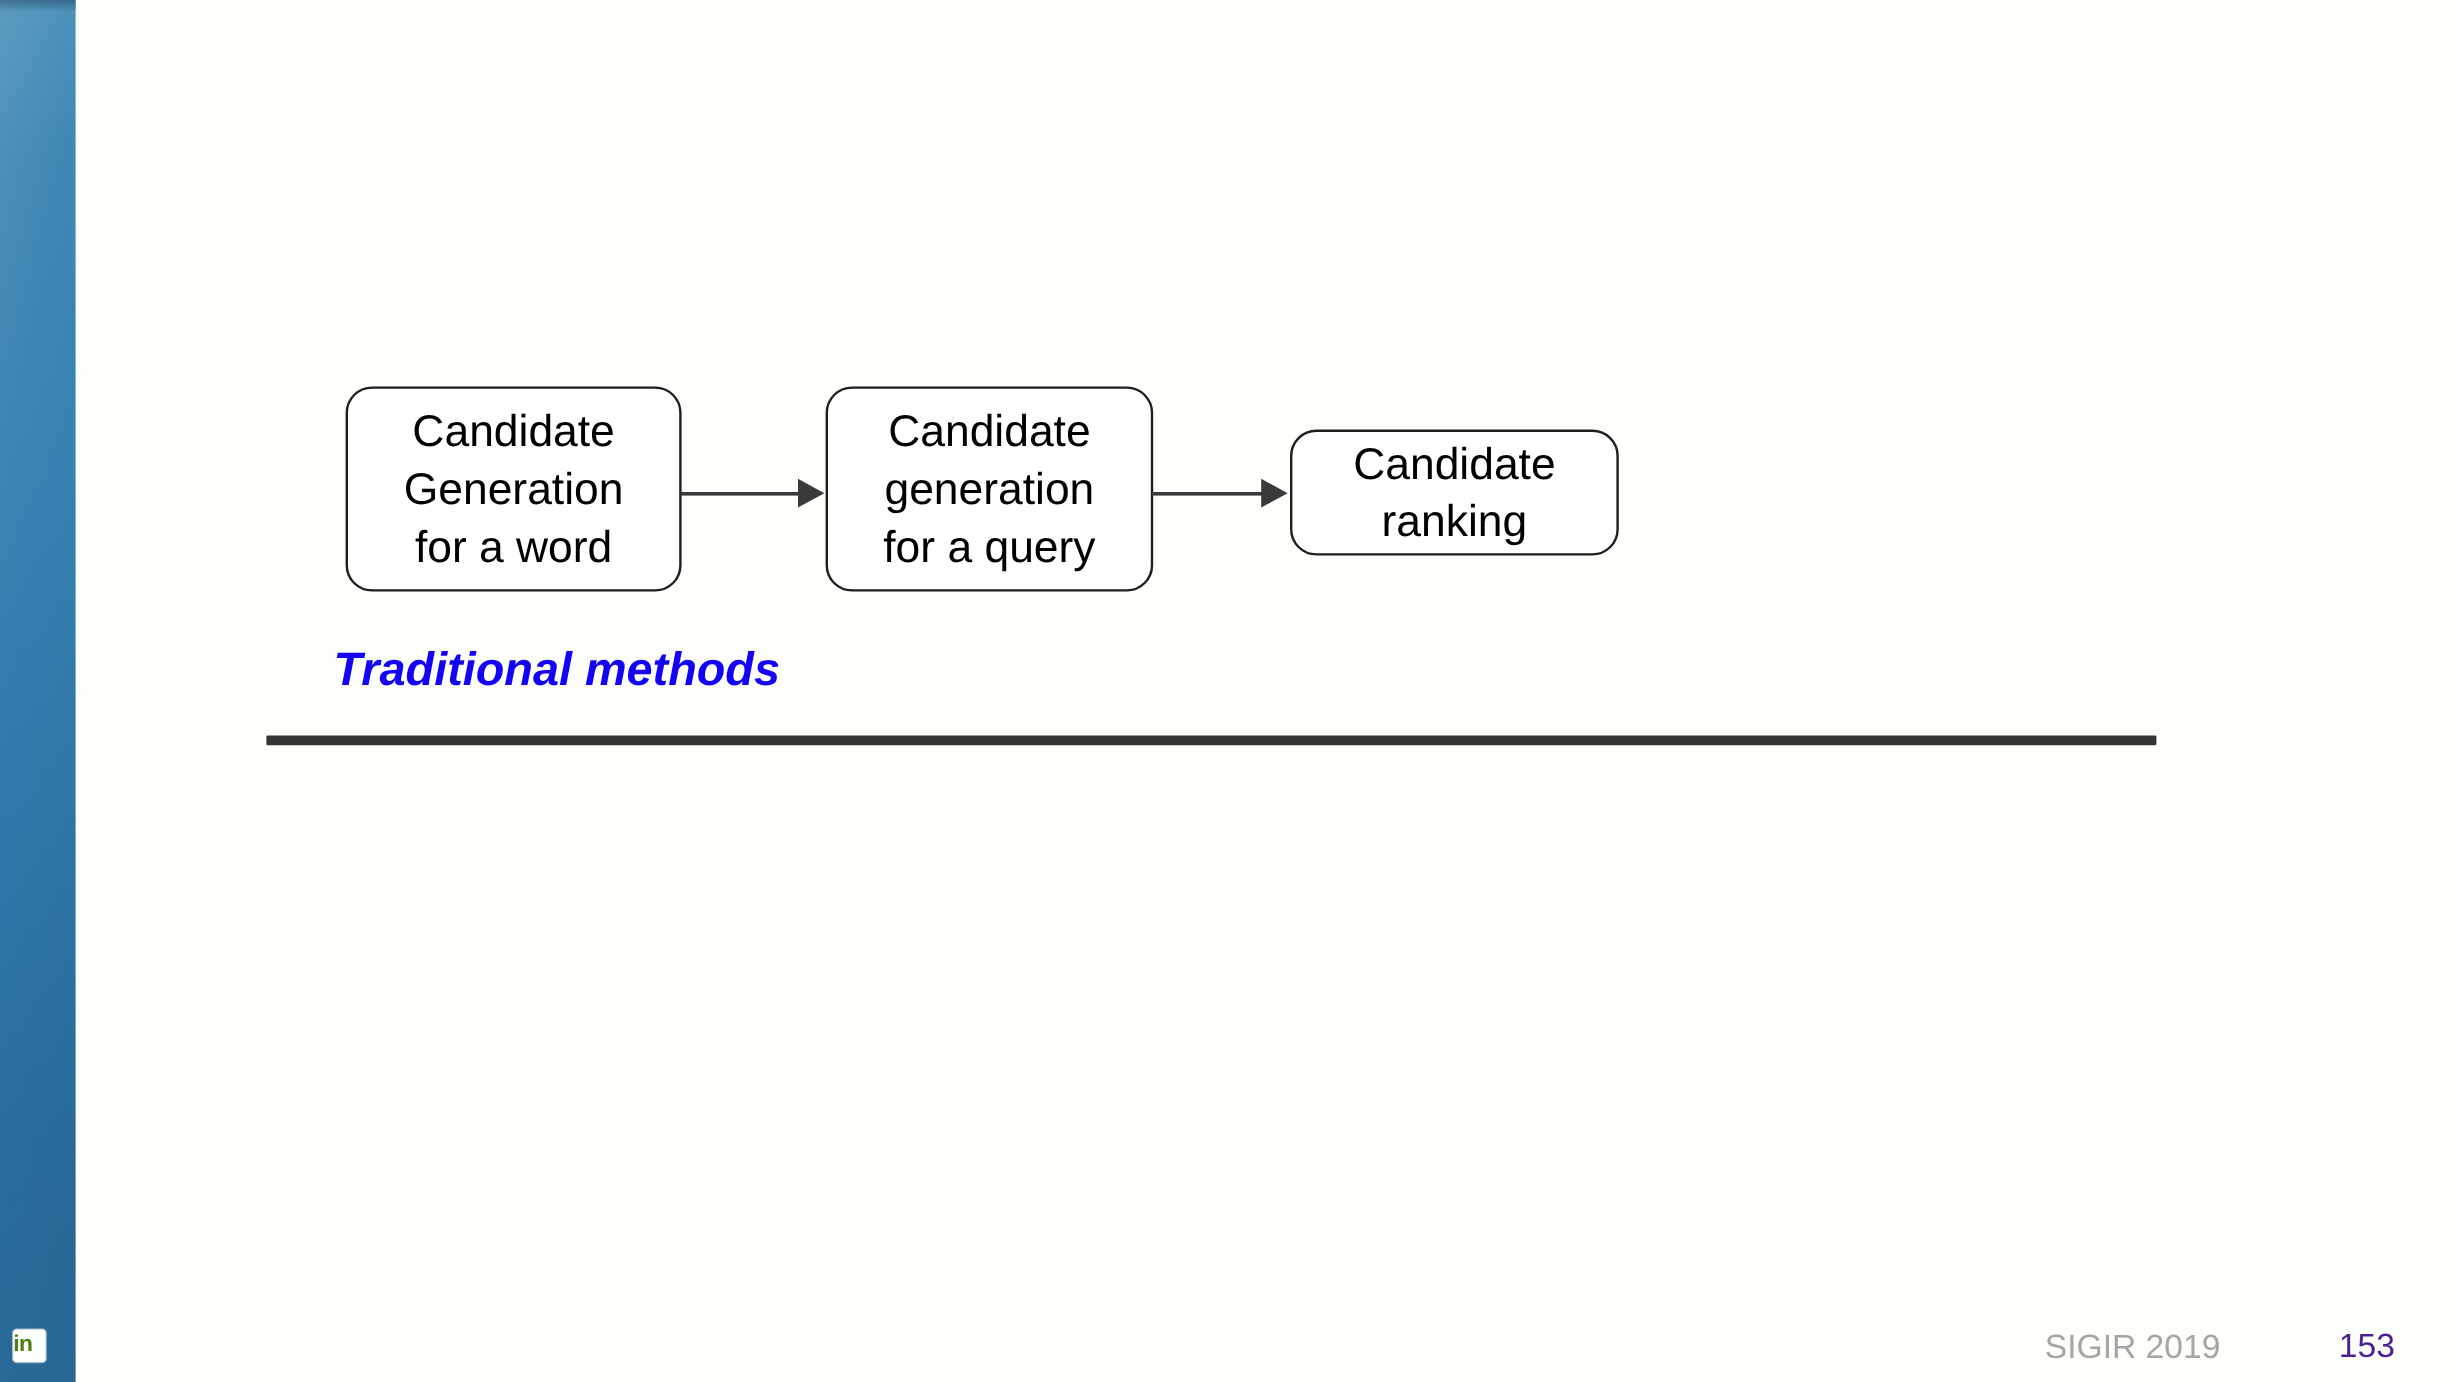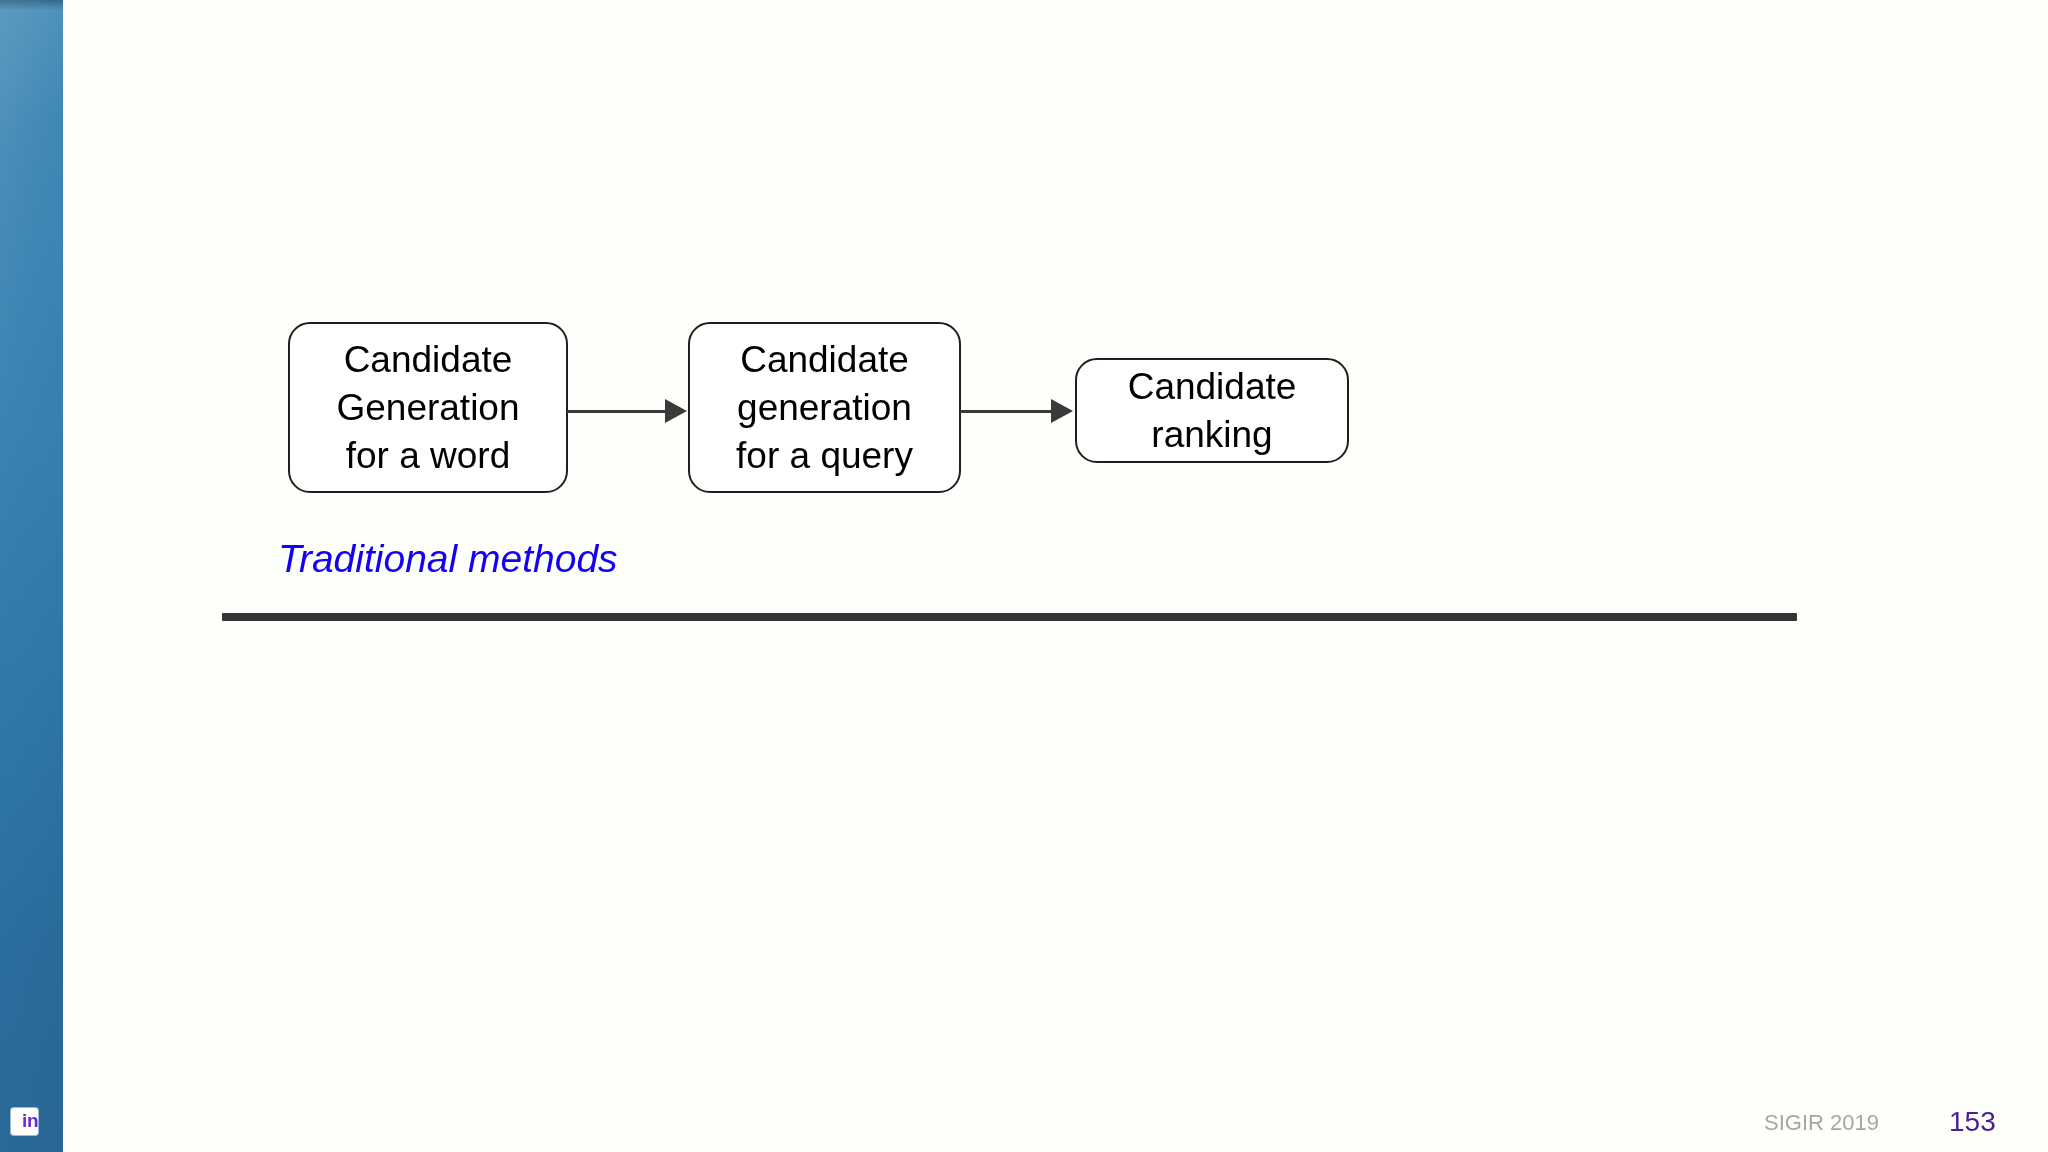--- a/index.html
+++ b/index.html
@@ -51,26 +51,26 @@
     width: 27px;
     height: 27px;
     background: #ffffff;
     border-radius: 3px;
     box-shadow: 0 0 0 1px rgba(255,255,255,0.55);
   }
   #li-logo .li-in {
     position: absolute;
     left: 0; top: 0;
     width: 27px; height: 27px;
-    color: #6d28d9;
+    color: #4d7c0f;
     font-family: "Liberation Sans", sans-serif;
     font-weight: bold;
     font-size: 19px;
     line-height: 26px;
-    text-align: right;
+    text-align: left;
     letter-spacing: -0.5px;
   }
 
   
   #title {
     position: absolute;
     left: 178px;
     top: 68px;
     font-size: 73px;
     line-height: 86px;
@@ -129,43 +129,43 @@
   #arrow-1-head { left: 665px; }
   #arrow-2-head { left: 1051px; }
 
   
   #caption {
     position: absolute;
     left: 278px;
     top: 535px;
     font-size: 39px;
     line-height: 48px;
-    font-weight: normal;
+    font-weight: bold;
     font-style: italic;
     color: #1300f5;
     white-space: nowrap;
   }
 
   
   #divider {
     position: absolute;
     left: 222px;
     top: 613px;
     width: 1575px;
     height: 8px;
     background: #343434;
     border-radius: 1px;
   }
 
   
   #footer-conf {
     position: absolute;
-    left: 1764px;
+    left: 1704px;
     top: 1108px;
-    font-size: 22px;
+    font-size: 28px;
     line-height: 30px;
     color: #a6a6a6;
     white-space: nowrap;
   }
   #footer-page {
     position: absolute;
     left: 1949px;
     top: 1106px;
     font-size: 28px;
     line-height: 32px;

